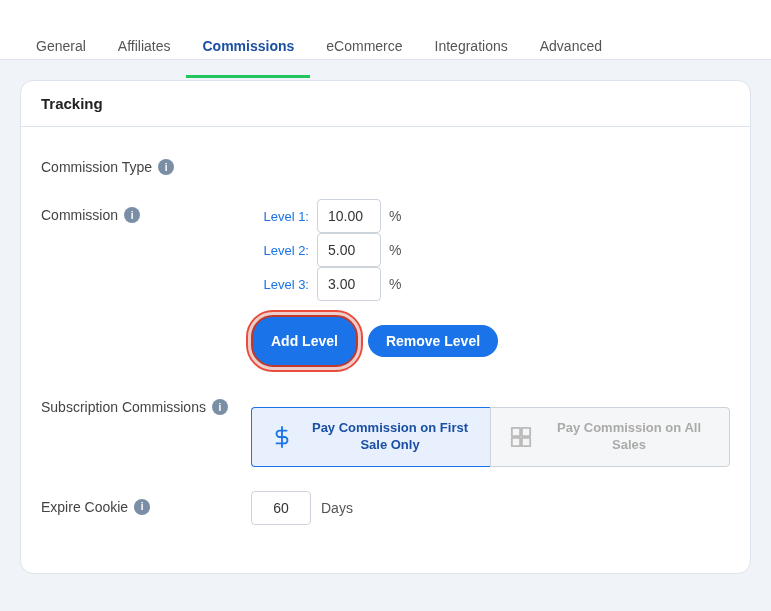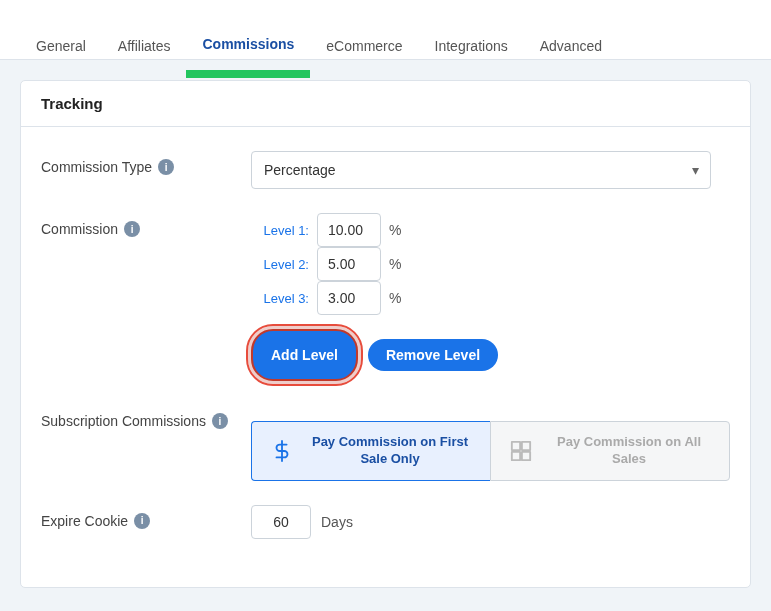--- a/index.html
+++ b/index.html
@@ -30,33 +30,33 @@
       font-size: 14px;
       color: #555;
       border-bottom: 3px solid transparent;
       text-decoration: none;
       position: relative;
       top: 18px;
     }
     .tab-item.active {
       color: #1a4fa3;
       font-weight: 700;
-      border-bottom: 8px solid #22c55e;
+      border-bottom: 3px solid #22c55e;
     }
 
     
     .content-area {
       padding: 20px;
     }
 
     
     .card {
       background: #fff;
       border: 1px solid #dde3ea;
-      border-radius: 5px;
+      border-radius: 13px;
       overflow: visible;
     }
     .card-header {
       padding: 14px 20px;
       border-bottom: 1px solid #dde3ea;
       font-weight: 700;
       font-size: 15px;
       color: #222;
     }
     .card-body {
@@ -275,29 +275,20 @@
 
 <div class="content-area">
   <div class="card">
     <div class="card-header">Tracking</div>
     <div class="card-body">
 
       <div class="form-row">
         <div class="form-label">
           <span>Commission Type</span>
           <span class="info-icon">i</span>
-        </div>
-        <div class="form-control-area">
-          <div class="select-wrapper">
-            <select class="select-box">
-              <option>Percentage</option>
-              <option>Flat Rate</option>
-            </select>
-            <span class="chevron-down">▾</span>
-          </div>
         </div>
       </div>
 
       <div class="form-row">
         <div class="form-label">
           <span>Commission</span>
           <span class="info-icon">i</span>
         </div>
         <div class="form-control-area">
           <div class="commission-levels">

